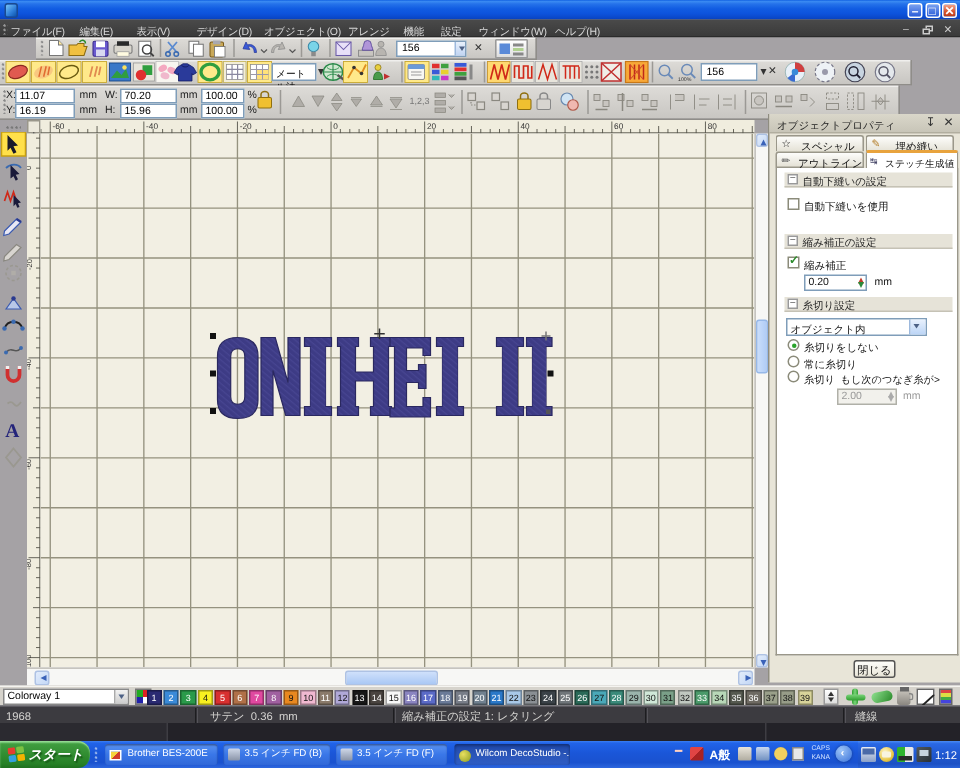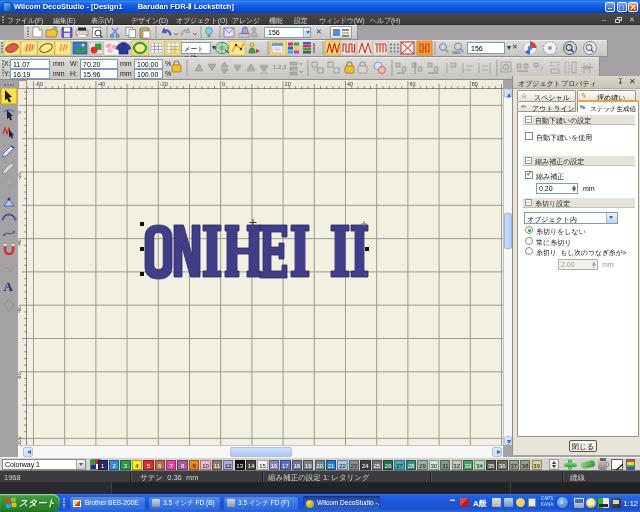--- a/index.html
+++ b/index.html
@@ -42,21 +42,20 @@
 #status1{left:0;top:470px;width:640px;height:12px;background:#3c3b40;color:#d4d3d0;font-size:7.5px;border-top:1px solid #7a797e;}
 #status2{left:0;top:482px;width:640px;height:12px;background:#232228;}
 
 #task{left:0;top:494px;width:640px;height:18px;background:linear-gradient(180deg,#3a80f4 0%,#2163e8 8%,#1a56d8 45%,#1a52cf 80%,#2e67de 100%);}
 .tkb{position:absolute;top:2px;height:14px;background:linear-gradient(180deg,#5b94f2,#3a77e8 50%,#3168d8);border-radius:2px;box-shadow:0 1px 1px rgba(0,0,30,.4) inset;color:#fff;font-size:6.5px;line-height:14px;white-space:nowrap;overflow:hidden;}
 </style></head>
 <body>
 
 <div class="abs" id="title">
   <div style="position:absolute;left:3px;top:1.5px;width:9px;height:10px;background:linear-gradient(135deg,#77c4f7,#2d7dd8 60%,#0a52a8);border:1px solid #1a4a90;border-radius:2px;"></div>
-  <div class="txt" style="font-size:7.5px;">Wilcom DecoStudio - [Design1<span style="display:inline-block;width:15px;"></span>Barudan FDR-Ⅱ Lockstitch]</div>
   <div class="tbtn" style="left:605px;background:linear-gradient(180deg,#7ba1ef,#2a5cd8);">–</div>
   <div class="tbtn" style="left:616.5px;background:linear-gradient(180deg,#7ba1ef,#2a5cd8);">□</div>
   <div class="tbtn" style="left:628px;background:linear-gradient(180deg,#f2a68e,#d8522a 60%,#b83a18);">✕</div>
 </div>
 
 <div class="abs" id="menu">
   <div class="grip" style="left:2px;top:2.5px;height:7px;background-image:radial-gradient(circle at 1px 1px,#999 0.7px,transparent 0.9px);"></div>
   <span style="left:7px;">ファイル(F)</span>
     <span style="left:53px;">編集(E)</span>
     <span style="left:91px;">表示(V)</span>

